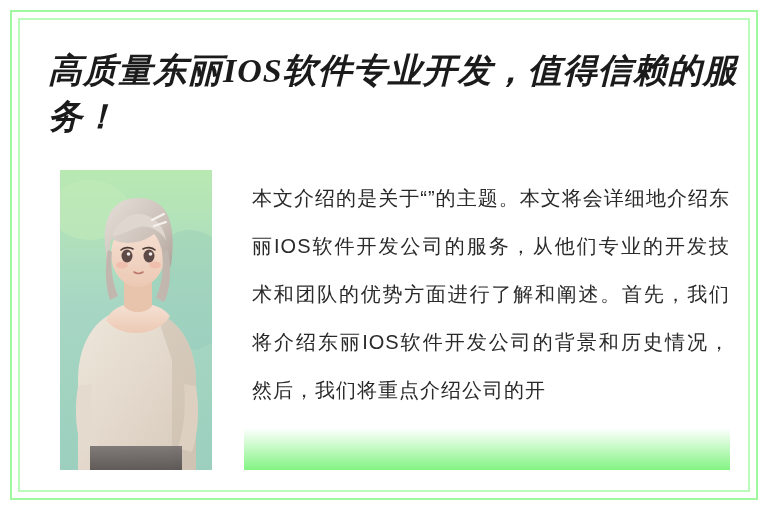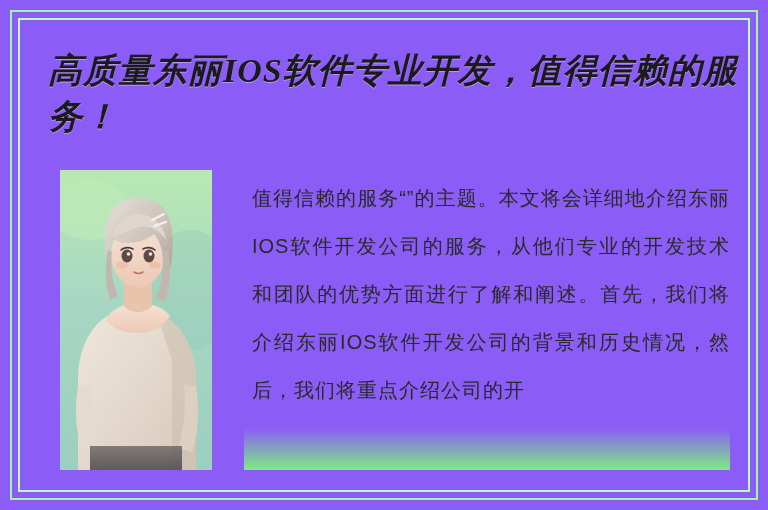--- a/index.html
+++ b/index.html
@@ -10,21 +10,21 @@
     width: 768px;
     height: 510px;
     overflow: hidden;
     background: #7ff57f;
     font-family: "Liberation Sans", sans-serif;
   }
   .card {
     position: relative;
     width: 768px;
     height: 510px;
-    background: #8b5cf6;
+    background: #ffffff;
     box-sizing: border-box;
   }
   
   .frame-outer {
     position: absolute;
     left: 10px;
     top: 10px;
     right: 10px;
     bottom: 10px;
     border: 2px solid #9ff79f;
@@ -173,17 +173,17 @@
         <ellipse cx="62" cy="95" rx="6" ry="3.5" fill="#f0a898" opacity="0.45"></ellipse>
         <ellipse cx="95" cy="95" rx="6" ry="3.5" fill="#f0a898" opacity="0.45"></ellipse>
 
         <path d="M18 216 C14 240 16 262 22 280 L38 276 C32 256 30 236 32 214 Z" fill="#e4dacd"></path>
         <path d="M136 216 C140 240 138 264 132 282 L118 278 C124 258 126 238 124 214 Z" fill="#ddd0c0"></path>
 
         <path d="M30 300 L30 276 L122 276 L122 300 Z" fill="url(#pantGrad)" opacity="0.85"></path>
       </svg>
     </div>
 
-    <div class="article">值得信赖的服务“”的主题。本文将会详细地介绍东丽IOS软件开发公司的服务，从他们专业的开发技术和团队的优势方面进行了解和阐述。首先，我们将介绍东丽IOS软件开发公司的背景和历史情况，然后，我们将重点介绍公司的开</div>
+    <div class="article">本文介绍的是关于“”的主题。本文将会详细地介绍东丽IOS软件开发公司的服务，从他们专业的开发技术和团队的优势方面进行了解和阐述。首先，我们将介绍东丽IOS软件开发公司的背景和历史情况，然后，我们将重点介绍公司的开</div>
     <div class="article-fade"></div>
   </div>
 
 </div>
 
 </body></html>

